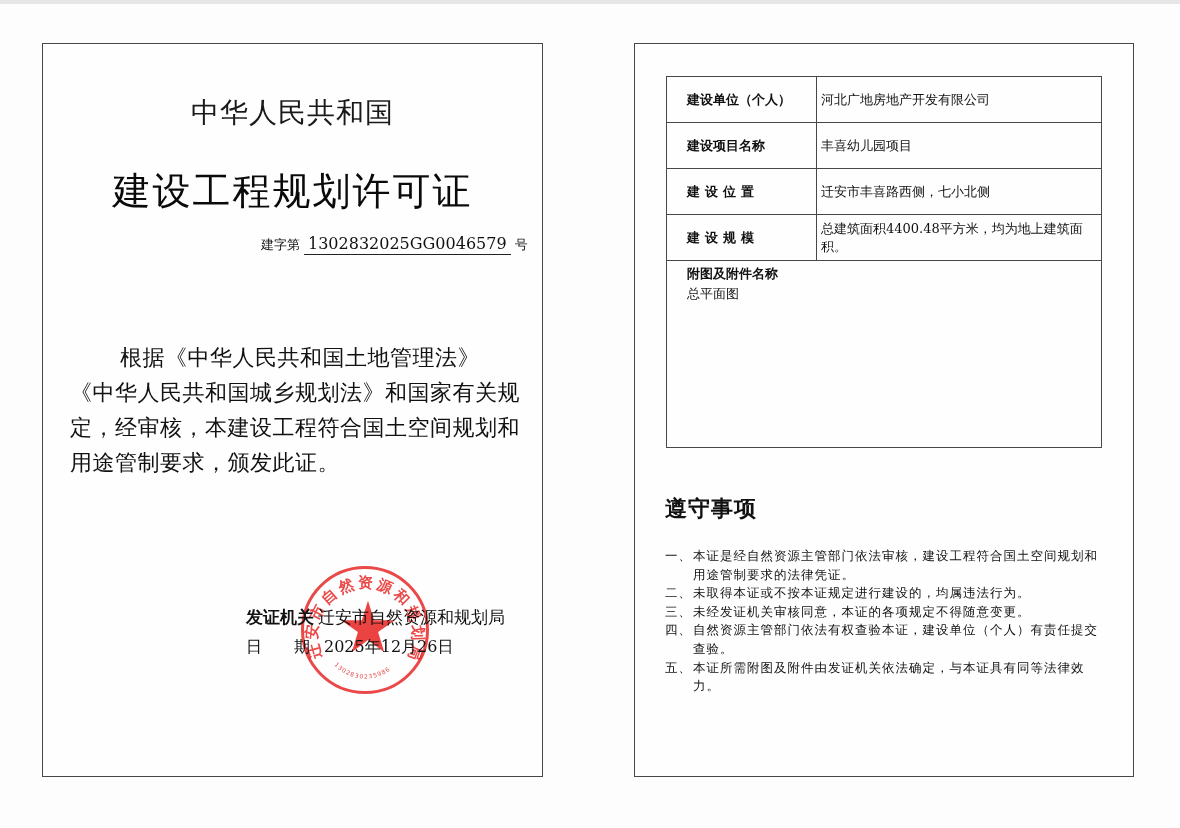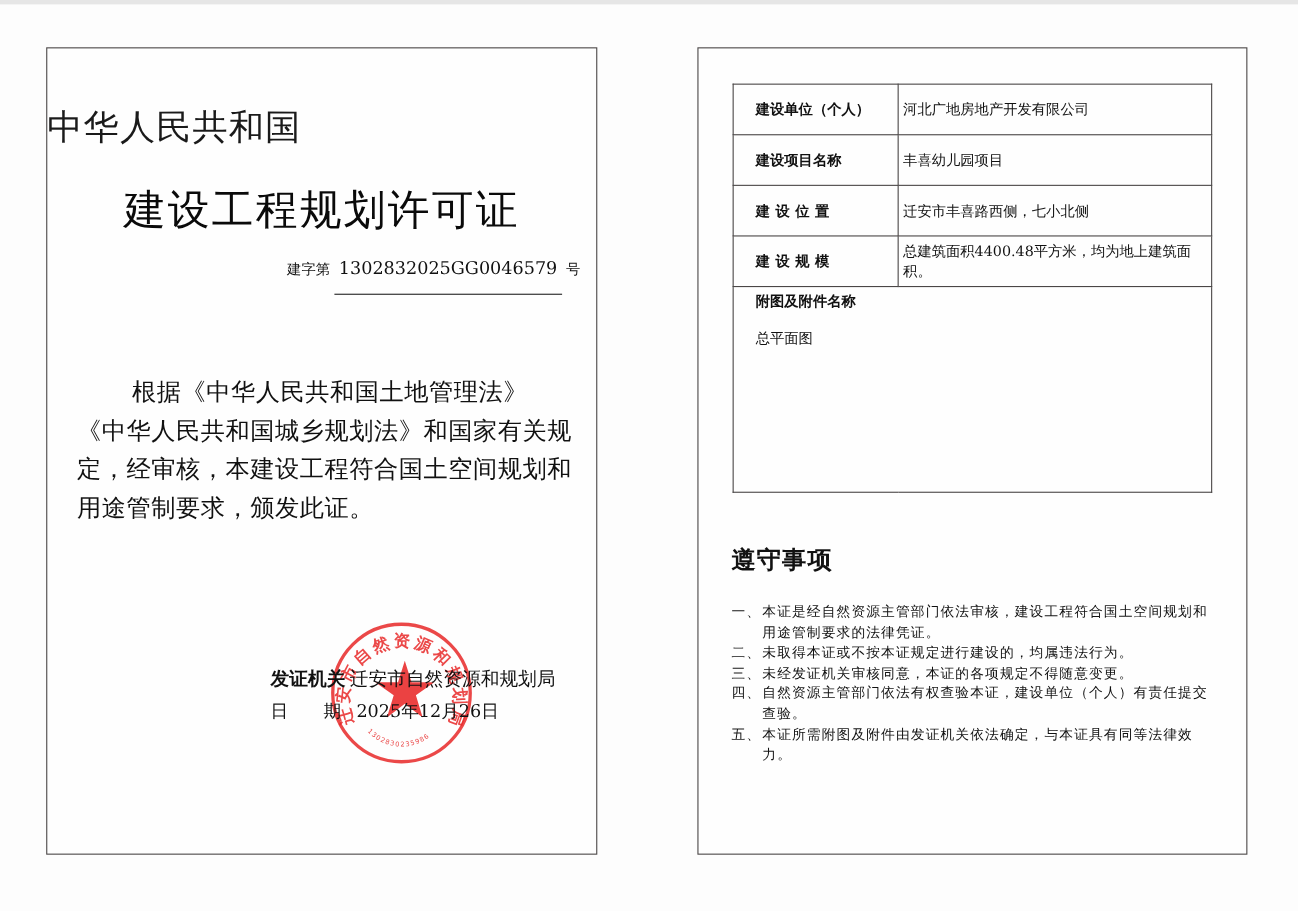--- a/index.html
+++ b/index.html
@@ -3,45 +3,45 @@
 <meta charset="utf-8">
 <style>
   html, body { margin:0; padding:0; }
   body { width:1180px; height:828px; background:#fdfdfd; position:relative; overflow:hidden;
          font-family:"DejaVu Sans","Liberation Sans",sans-serif; color:#111; }
   .topbar { position:absolute; left:0; top:0; width:1180px; height:4px; background:#e6e6e6; }
   .panel { position:absolute; top:43px; height:734px; border:1.5px solid #4a4646; background:#fefefe; box-sizing:border-box; }
   #left { left:42px; width:501px; }
   #right { left:634px; width:500px; }
 
-  .country { position:absolute; left:0; width:100%; top:50px; font-family:"DejaVu Serif","Liberation Serif",serif; font-size:32px; font-weight:300; letter-spacing:1px; color:#1a1a1a; }
+  .country { position:absolute; left:0; width:100%; top:50px; text-align:center; font-family:"DejaVu Serif","Liberation Serif",serif; font-size:28px; font-weight:300; letter-spacing:1px; color:#1a1a1a; }
   .title { position:absolute; left:0; width:100%; top:122px; text-align:center; font-size:38px; font-weight:normal; letter-spacing:2px; color:#0a0a0a; }
   .serial { position:absolute; left:218px; top:190px; font-size:13px; display:flex; align-items:baseline; }
-  .serial .num { font-family:"DejaVu Serif","Liberation Serif",serif; font-size:16px; border-bottom:1px solid #222; padding:0 4px 14px 4px; margin:0 4px; min-width:180px; }
+  .serial .num { font-family:"DejaVu Serif","Liberation Serif",serif; font-size:16px; border-bottom:1px solid #222; padding:0 4px 1px 4px; margin:0 4px; min-width:180px; }
   .body-text { position:absolute; left:27px; top:296px; width:450px; font-size:22px; line-height:35px; letter-spacing:0.5px; color:#111; }
   .body-text .indent { display:inline-block; width:50px; }
 
   .issuer { position:absolute; left:203px; top:562px; font-size:17px; display:flex; align-items:baseline; }
   .issuer .lbl { font-weight:bold; }
   .issuer .val { font-family:"DejaVu Serif","Liberation Serif",serif; margin-left:4px; }
   .date { position:absolute; left:203px; top:593px; font-size:16px; display:flex; font-family:"DejaVu Serif","Liberation Serif",serif; }
   .date .lbl1 { width:48px; }
   .date .lbl2 { width:30px; }
   .seal { position:absolute; left:258px; top:522px; width:128px; height:128px; border-radius:50%; border:3px solid rgba(232,40,40,0.85); box-sizing:border-box; }
   .seal .star { position:absolute; left:36px; top:30px; width:56px; height:56px; }
   .seal .ring-text { position:absolute; left:0; top:0; width:122px; height:122px; }
 
   table.info { position:absolute; left:31px; top:32px; width:436px; border-collapse:collapse; font-size:13px; }
   table.info td { border:1.5px solid #4a4646; vertical-align:middle; }
   table.info td.k { width:128px; font-weight:bold; padding-left:20px; height:43px; }
   table.info td.v { padding-left:4px; font-family:"DejaVu Serif","Liberation Serif",serif; }
   table.info td.spaced { letter-spacing:5px; }
   table.info td.attach { height:178px; vertical-align:top; padding:4px 20px; }
   .attach-label { font-weight:bold; }
-  .attach-val { font-family:Liberation Serif, serif; margin-top:16px; }
+  .attach-val { font-family:Liberation Serif, serif; margin-top:2px; }
 
   .notice-title { position:absolute; left:30px; top:440px; font-size:22px; font-weight:bold; letter-spacing:1px;margin-top:10px; }
   .notice-list { position:absolute; left:30px; top:503px; width:440px; font-size:12.5px; line-height:18.6px; letter-spacing:1px; margin:0; padding:0; list-style:none; }
   .notice-list li { display:flex; }
   .notice-list .n { flex:0 0 28px; }
   .notice-list .t { flex:1; }
 </style>
 </head>
 <body>
 

